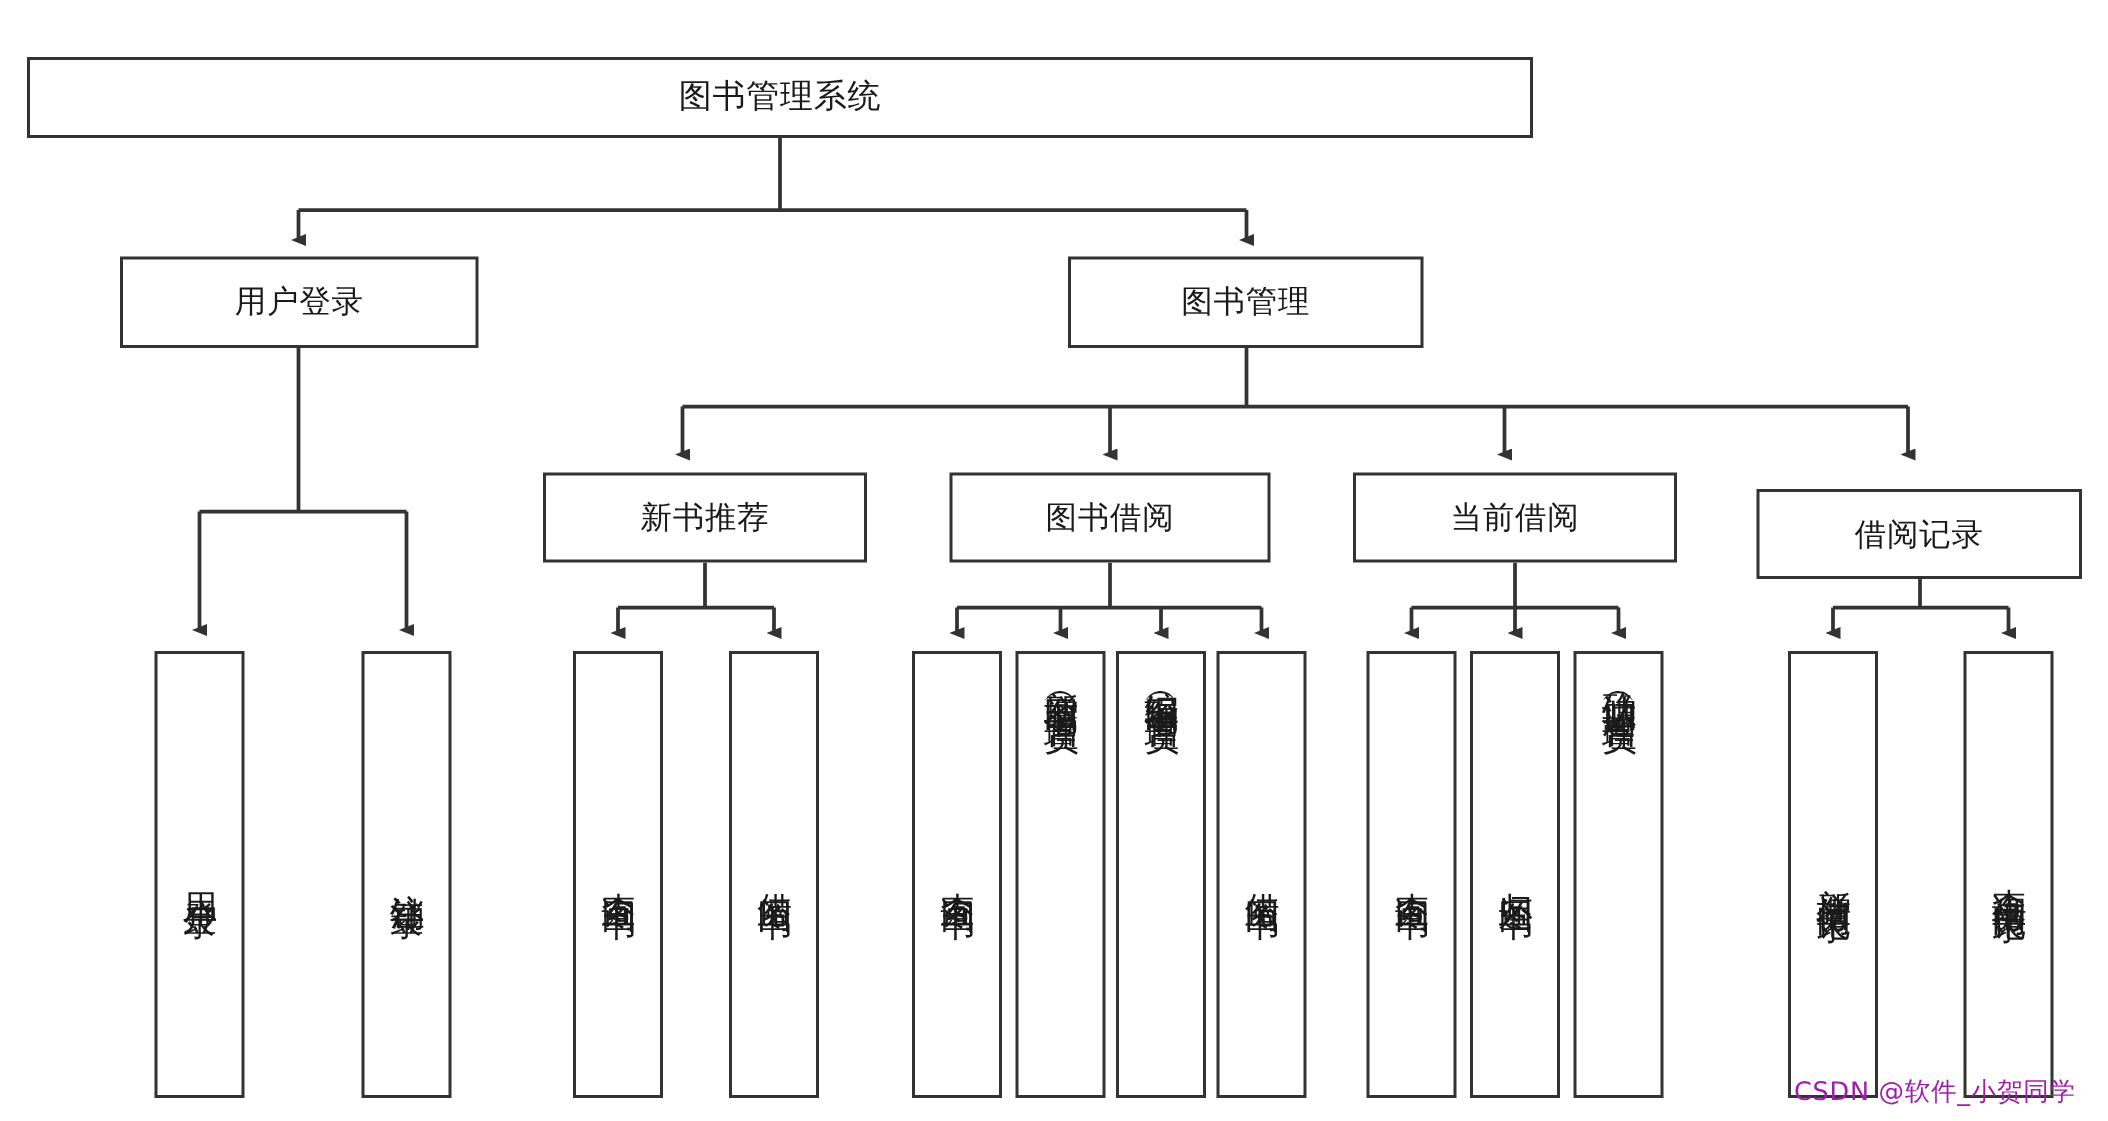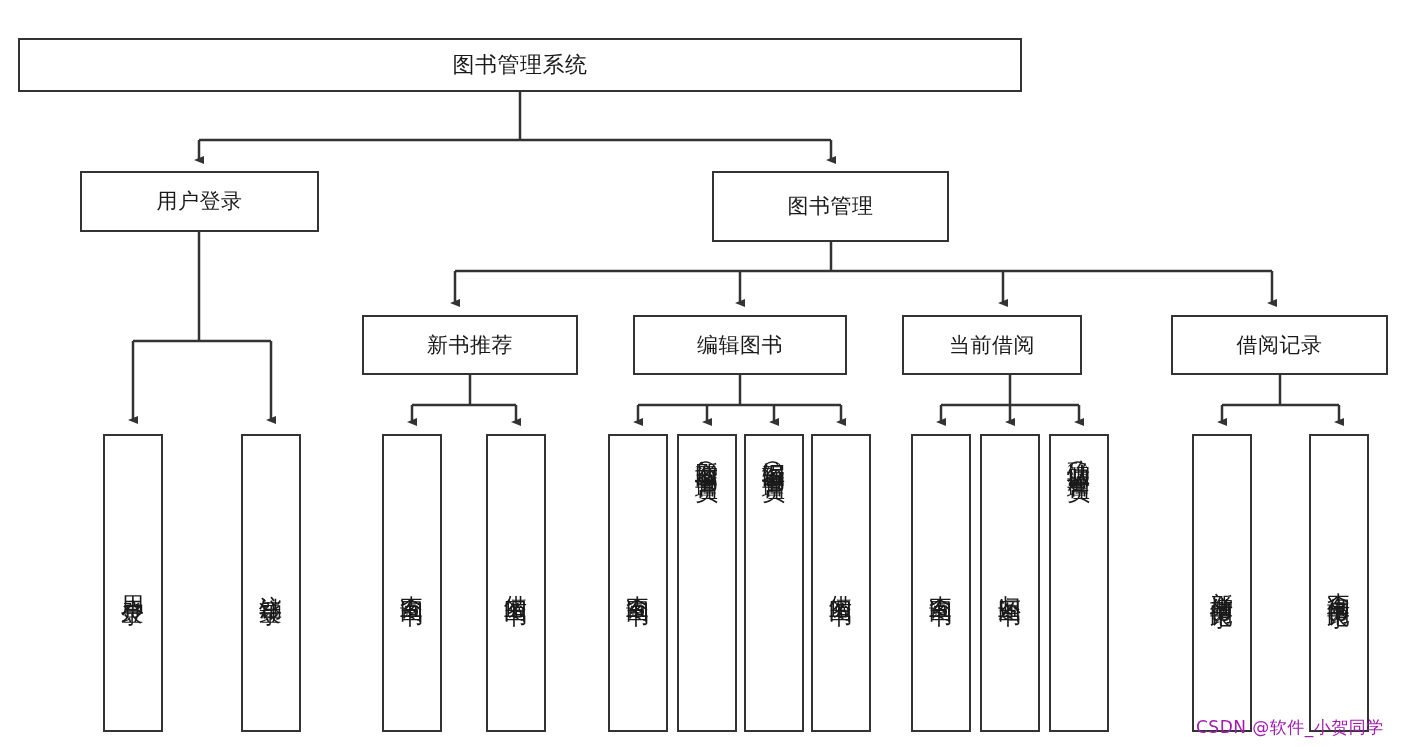--- a/index.html
+++ b/index.html
@@ -120,34 +120,34 @@
     </g>
   </svg>
 
   <div class="node root" style="left:18px; top:14px; width:1004px; height:54px;margin-top:24px;">
     <span class="label">图书管理系统</span>
   </div>
 
   <div class="node" style="left:80px; top:171px; width:239px; height:61px;">
     <span class="label">用户登录</span>
   </div>
-  <div class="node" style="left:712px; top:171px; width:237px; height:71px;">
+  <div class="node" style="left:712px; top:171px; width:237px; height:61px;">
     <span class="label">图书管理</span>
   </div>
 
   <div class="node" style="left:362px; top:315px; width:216px; height:60px;text-align:center;">
     <span class="label">新书推荐</span>
   </div>
   <div class="node" style="left:633px; top:315px; width:214px; height:60px;">
-    <span class="label">编辑图书</span>
+    <span class="label">图书借阅</span>
   </div>
-  <div class="node" style="left:902px; top:315px; width:180px; height:60px;">
+  <div class="node" style="left:902px; top:315px; width:216px; height:60px;">
     <span class="label">当前借阅</span>
   </div>
-  <div class="node" style="left:1171px; top:315px; width:217px; height:60px;">
+  <div class="node" style="left:1171px; top:326px; width:217px; height:60px;">
     <span class="label">借阅记录</span>
   </div>
 
   <div class="node leaf" style="left:103px; top:434px; width:60px; height:298px;">
     <span class="label">用户登录</span>
   </div>
   <div class="node leaf" style="left:241px; top:434px; width:60px; height:298px;">
     <span class="label">注销登录</span>
   </div>
 

